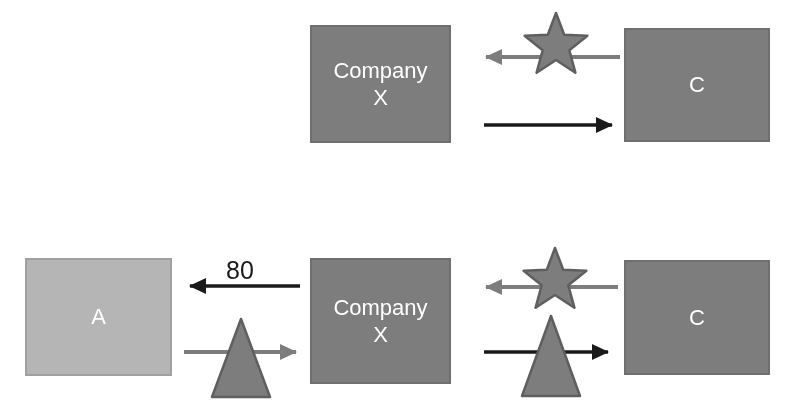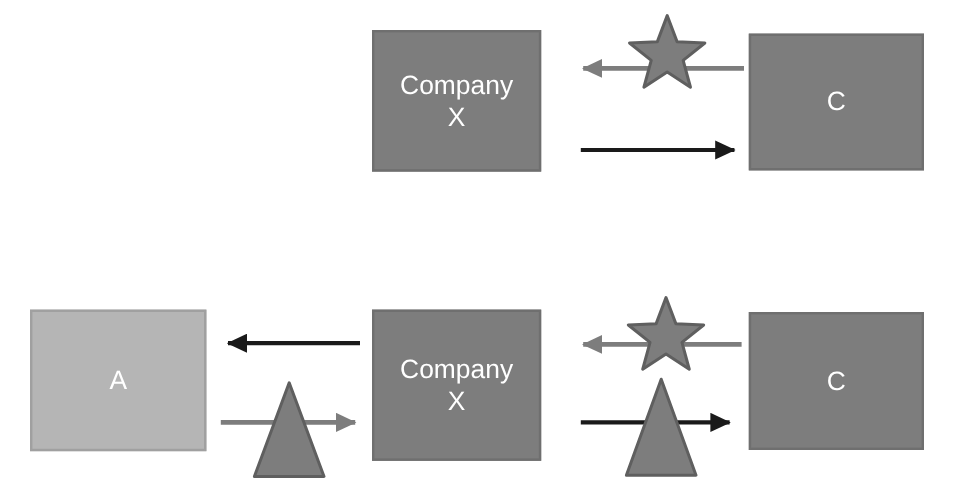--- a/index.html
+++ b/index.html
@@ -100,14 +100,15 @@
 
   <div class="node dark" id="bottom-company-x">
     <span class="lbl">Company X</span>
   </div>
 
   <div class="node dark" id="bottom-c">
     <span class="lbl">C</span>
   </div>
 
 
+  <div class="flow-label" id="label-80">80</div>
 
 </div>
 
 </body></html>

